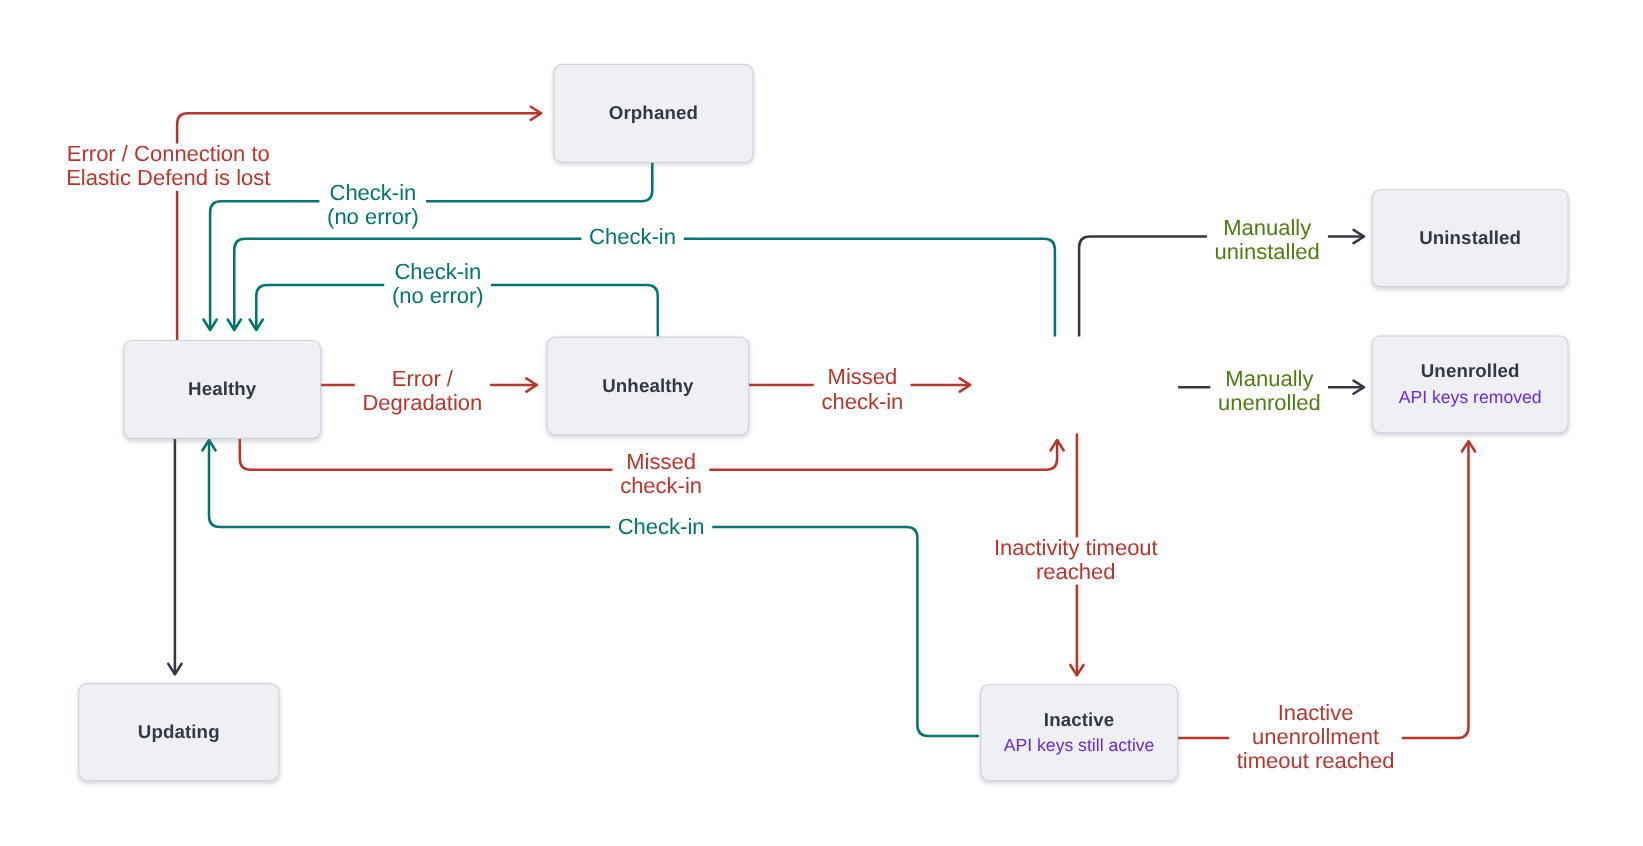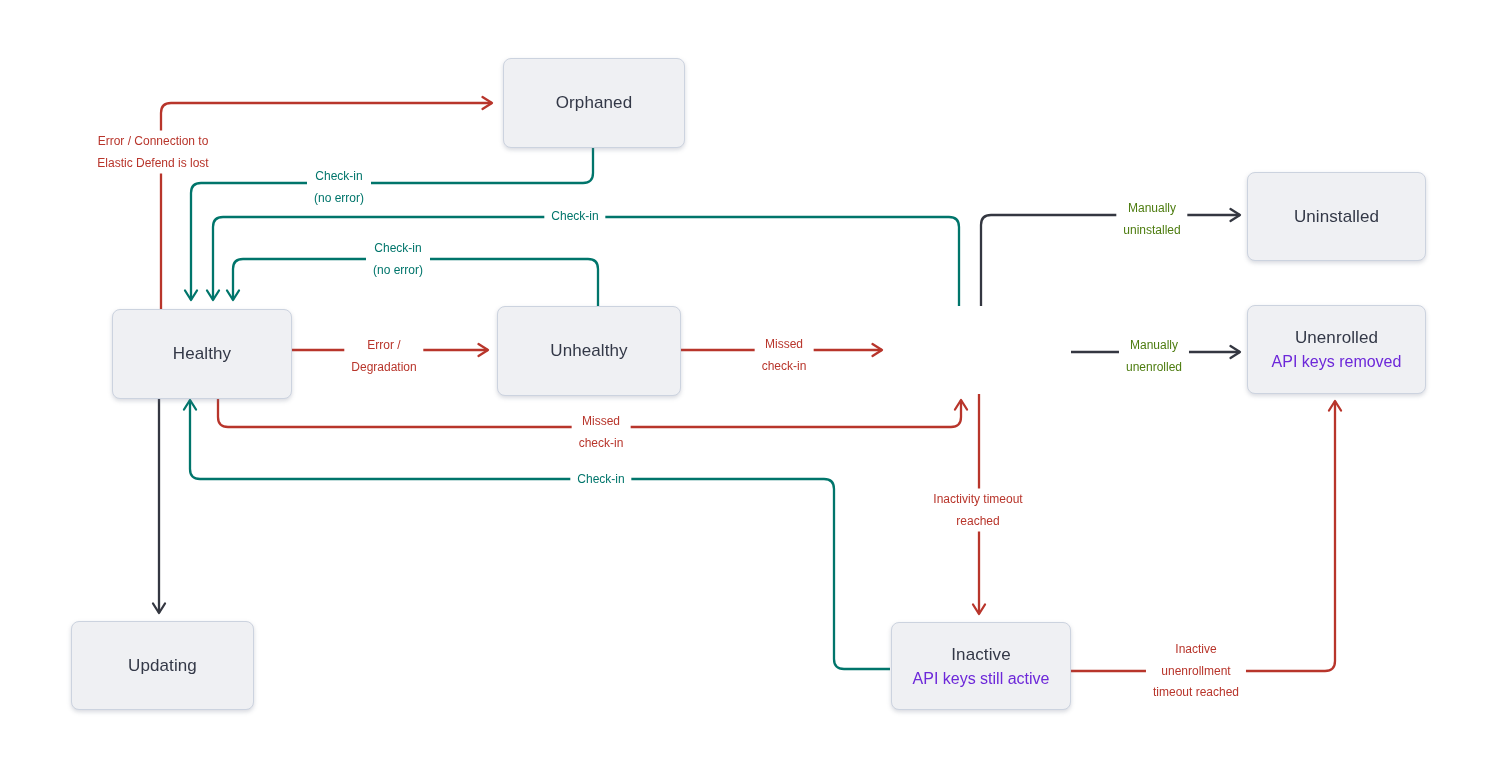--- a/index.html
+++ b/index.html
@@ -13,29 +13,29 @@
   .node{
     position:absolute;z-index:2;
     background:#eff0f3;
     border:1px solid #ccd3df;
     border-radius:8px;
     box-shadow:0 2px 4px rgba(110,120,140,.28);
     display:flex;flex-direction:column;align-items:center;justify-content:center;
     text-align:center;gap:5px;
   }
   .node .title{
-    font-weight:400;font-size:17px;color:#333847;letter-spacing:.1px;
+    font-weight:700;font-size:17px;color:#333847;letter-spacing:.1px;
   }
   .node .subtitle{
     font-weight:400;font-size:16px;color:#6d28d9;
   }
   .edge-label{
     position:absolute;z-index:3;transform:translate(-50%,-50%);
     background:#ffffff;text-align:center;
-    font-size:12px;line-height:21.5px;padding:0 7px;white-space:nowrap;
+    font-size:20px;line-height:21.5px;padding:0 7px;white-space:nowrap;
   }
   .edge-label.red{color:#b8352b;}
   .edge-label.teal{color:#00756b;}
   .edge-label.dark{color:#4d7c0f;}
 </style>
 </head>
 <body>
 
 <div class="stage">
 

